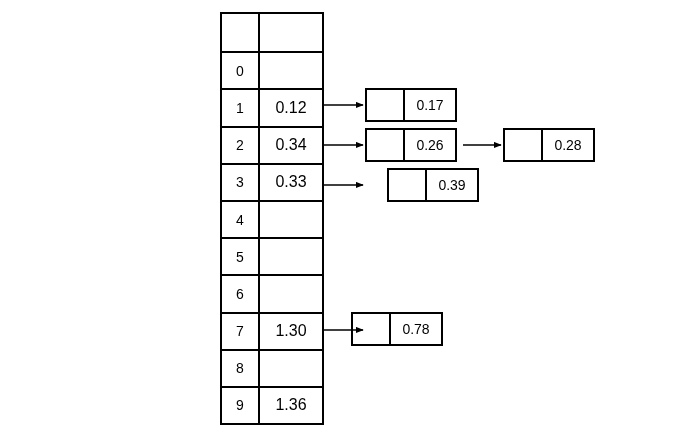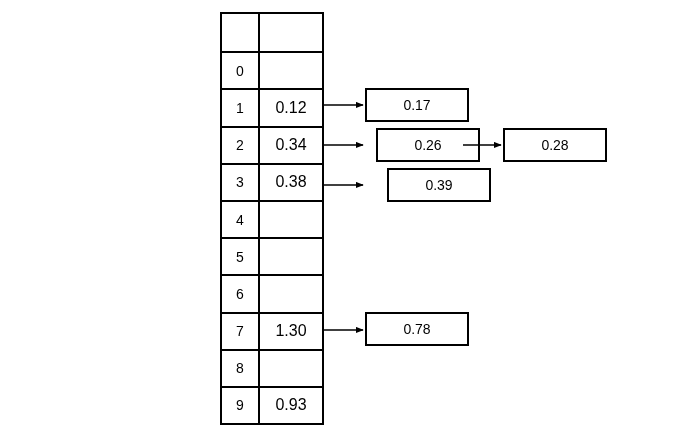--- a/index.html
+++ b/index.html
@@ -59,27 +59,26 @@
     display: flex;
     align-items: center;
     justify-content: center;
     font-size: 16px;
     line-height: 1;
   }
 
   
   .node {
     position: absolute;
-    width: 104px;
+    width: 92px;
     height: 34px;
     border: 2px solid #000000;
     box-sizing: border-box;
     background: #ffffff;
     display: flex;
-    flex-direction: column;
   }
   .node-ptr {
     width: 38px;
     box-sizing: border-box;
     border-right: 2px solid #000000;
   }
   .node-val {
     flex: 1;
     box-sizing: border-box;
     display: flex;
@@ -121,21 +120,21 @@
       <div class="bucket-value">0.12</div>
     </div>
 
     <div class="bucket-row">
       <div class="bucket-index">2</div>
       <div class="bucket-value">0.34</div>
     </div>
 
     <div class="bucket-row">
       <div class="bucket-index">3</div>
-      <div class="bucket-value">0.38</div>
+      <div class="bucket-value">0.33</div>
     </div>
 
     <div class="bucket-row">
       <div class="bucket-index">4</div>
       <div class="bucket-value"></div>
     </div>
 
     <div class="bucket-row">
       <div class="bucket-index">5</div>
       <div class="bucket-value"></div>
@@ -151,46 +150,46 @@
       <div class="bucket-value">1.30</div>
     </div>
 
     <div class="bucket-row">
       <div class="bucket-index">8</div>
       <div class="bucket-value"></div>
     </div>
 
     <div class="bucket-row">
       <div class="bucket-index">9</div>
-      <div class="bucket-value">0.93</div>
+      <div class="bucket-value">1.36</div>
     </div>
 
   </div>
 
   <div class="node" style="left: 365px; top: 88px;">
     <div class="node-ptr"></div>
     <div class="node-val">0.17</div>
   </div>
 
-  <div class="node" style="left: 365px; top: 128px; margin-left: 11px;">
+  <div class="node" style="left: 365px; top: 128px;">
     <div class="node-ptr"></div>
     <div class="node-val">0.26</div>
   </div>
 
   <div class="node" style="left: 365px; top: 168px; margin-left: 22px;">
     <div class="node-ptr"></div>
     <div class="node-val">0.39</div>
   </div>
 
   <div class="node" style="left: 503px; top: 128px; justify-content: space-between;">
     <div class="node-ptr"></div>
     <div class="node-val">0.28</div>
   </div>
 
-  <div class="node" style="left: 365px; top: 312px;">
+  <div class="node" style="left: 351px; top: 312px;">
     <div class="node-ptr"></div>
     <div class="node-val">0.78</div>
   </div>
 
   <svg id="arrow-layer" viewBox="0 0 700 438" width="700" height="438" xmlns="http://www.w3.org/2000/svg">
     <defs>
       <marker id="arrowhead" markerWidth="8" markerHeight="8" refX="7.2" refY="3.2" orient="auto" markerUnits="userSpaceOnUse">
         <path d="M 0 0 L 8 3.2 L 0 6.4 z" fill="#000000"></path>
       </marker>
     </defs>

